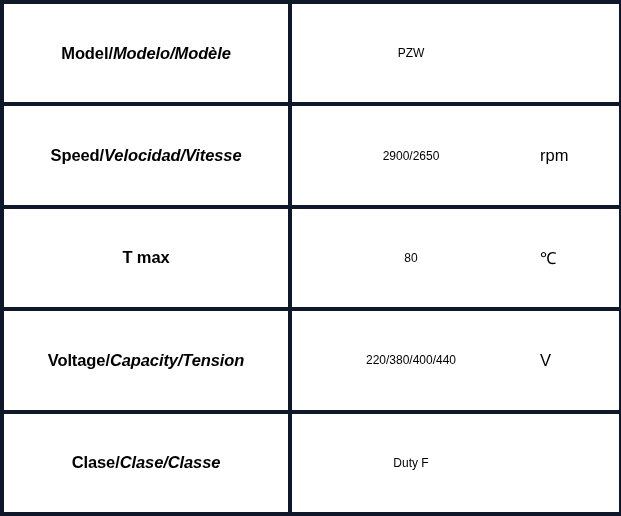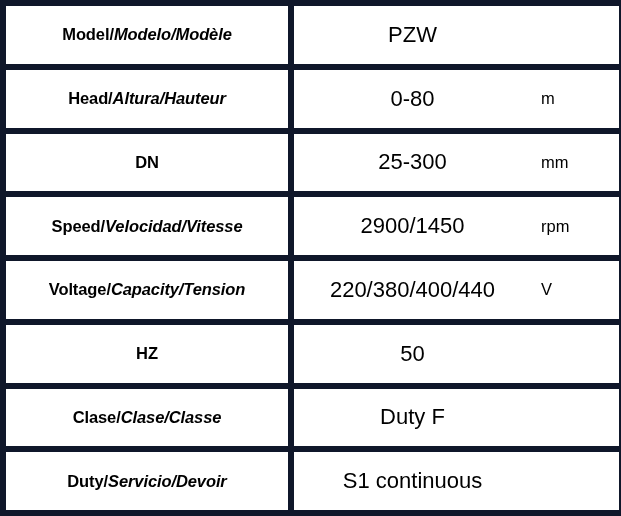--- a/index.html
+++ b/index.html
@@ -17,21 +17,21 @@
   .spec-table {
     border-collapse: collapse;
     width: 621px;
     height: 516px;
     table-layout: fixed;
   }
   .spec-table tr {
     height: 39.5px;
   }
   .spec-table td {
-    border: 6px solid #0f172a;
+    border: 4px solid #0f172a;
     padding: 0 6px;
     vertical-align: middle;
     box-sizing: border-box;
   }
   
   .spec-table {
     border: 2px solid #2b2b2b;
   }
   td.label {
     width: 288px;
@@ -39,21 +39,21 @@
     font-weight: bold;
     font-size: 16.5px;
     letter-spacing: -0.1px;
   }
   td.label .alt {
     font-style: italic;
   }
   td.value {
     width: 240px;
     text-align: center;
-    font-size: 22px;
+    font-size: 12px;
     border-left: 1px solid #3a3a3a;
     border-right: none;
   }
   td.unit {
     width: 91px;
     text-align: left;
     font-size: 16.5px;
     border-left: none;
     padding-left: 10px;
   }
@@ -73,59 +73,44 @@
 <table class="spec-table">
   <tbody>
 
     <tr>
       <td class="label"><span>Model/</span><span class="alt">Modelo/Modèle</span></td>
       <td class="value">PZW</td>
       <td class="unit"><span></span><sup></sup><span></span></td>
     </tr>
 
 
-    <tr>
-      <td class="label"><span>Head/</span><span class="alt">Altura/Hauteur</span></td>
-      <td class="value">0-80</td>
-      <td class="unit"><span>m</span><sup></sup><span></span></td>
-    </tr>
 
-    <tr>
-      <td class="label"><span>DN</span><span class="alt"></span></td>
-      <td class="value">25-300</td>
-      <td class="unit"><span>mm</span><sup></sup><span></span></td>
-    </tr>
 
     <tr>
       <td class="label"><span>Speed/</span><span class="alt">Velocidad/Vitesse</span></td>
-      <td class="value">2900/1450</td>
+      <td class="value">2900/2650</td>
       <td class="unit"><span>rpm</span><sup></sup><span></span></td>
     </tr>
 
+    <tr class="thick-bottom">
+      <td class="label"><span>T max</span><span class="alt"></span></td>
+      <td class="value">80</td>
+      <td class="unit"><span>℃</span><sup></sup><span></span></td>
+    </tr>
 
 
     <tr>
       <td class="label"><span>Voltage/</span><span class="alt">Capacity/Tension</span></td>
       <td class="value">220/380/400/440</td>
       <td class="unit"><span>V</span><sup></sup><span></span></td>
     </tr>
 
-    <tr>
-      <td class="label"><span>HZ</span><span class="alt"></span></td>
-      <td class="value">50</td>
-      <td class="unit"><span></span><sup></sup><span></span></td>
-    </tr>
 
     <tr>
       <td class="label"><span>Clase/</span><span class="alt">Clase/Classe</span></td>
       <td class="value">Duty F</td>
       <td class="unit"><span></span><sup></sup><span></span></td>
     </tr>
 
 
-    <tr>
-      <td class="label"><span>Duty/</span><span class="alt">Servicio/Devoir</span></td>
-      <td class="value">S1 continuous</td>
-      <td class="unit"><span></span><sup></sup><span></span></td>
-    </tr>
 
   </tbody>
 </table>
 
 </body></html>

